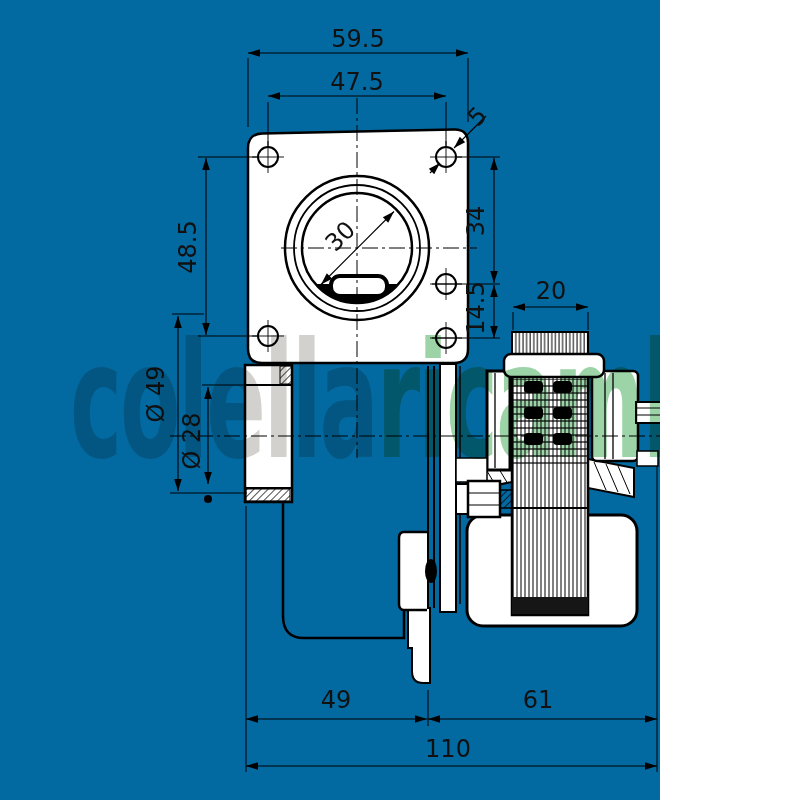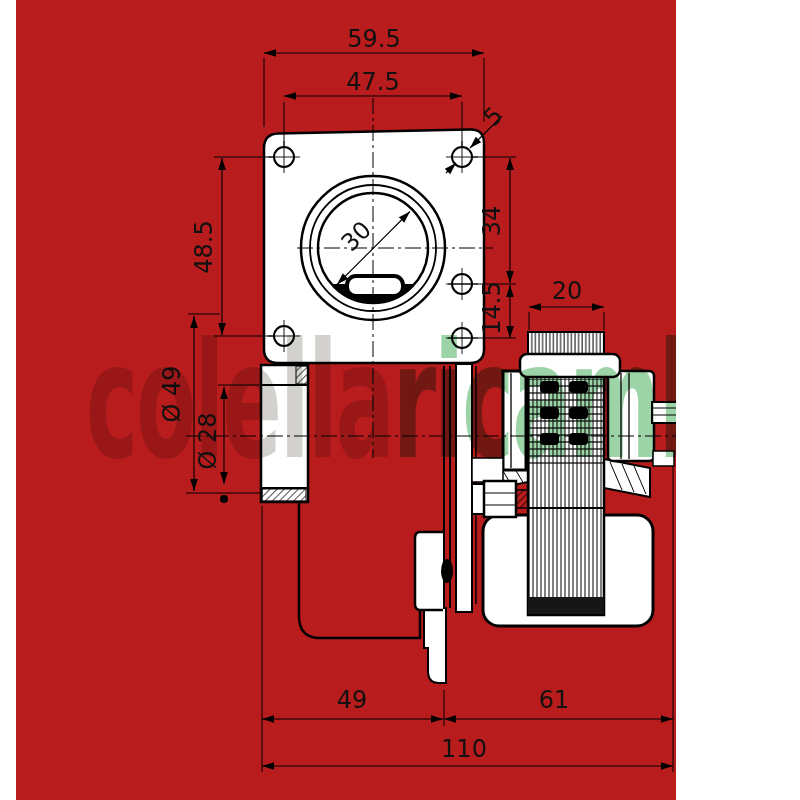--- a/index.html
+++ b/index.html
@@ -1,17 +1,17 @@
 <!DOCTYPE html>
 <html><head>
 <meta charset="utf-8">
 <style>
   html,body{margin:0;padding:0;background:#ffffff;}
-  .stage{position:relative;width:660px;height:800px;background:#b91c1c;overflow:hidden;
-         font-family:"DejaVu Sans",sans-serif;margin-left:16px;}
+  .stage{position:relative;width:660px;height:800px;background:#0369a1;overflow:hidden;
+         font-family:"DejaVu Sans",sans-serif;}
   svg{position:absolute;left:0;top:0;}
   .dim-text{font-family:"DejaVu Sans",sans-serif;font-size:24px;fill:#111;}
   
   .watermark-layer{position:absolute;left:0;top:0;width:800px;height:800px;
                    mix-blend-mode:multiply;pointer-events:none;}
   .wm-text{position:absolute;left:70px;top:322px;font-size:160px;line-height:160px;
            font-weight:bold;white-space:nowrap;letter-spacing:-4px;
            transform:scaleX(0.55);transform-origin:left top;
            font-family:"DejaVu Sans",sans-serif;}
   .wm-gray{color:#d3d1ce;}

